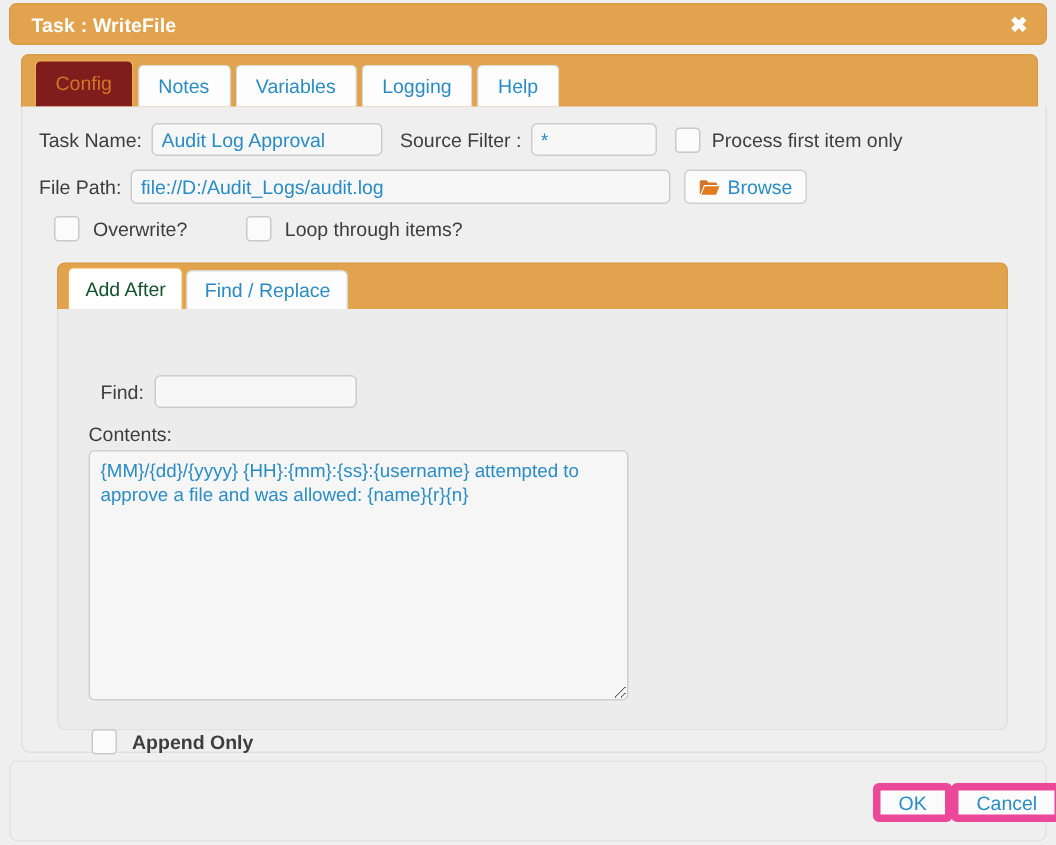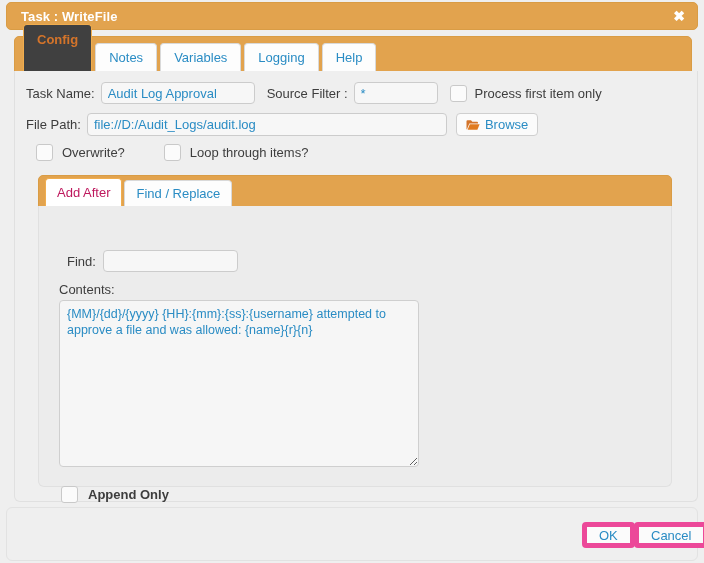--- a/index.html
+++ b/index.html
@@ -80,27 +80,27 @@
     line-height: 27px;
     padding: 0 13px;
     margin-right: 3px;
     font-size: 13px;
     color: #2a8cc4;
     cursor: pointer;
     box-sizing: border-box;
     white-space: nowrap;
   }
   .tab.active {
-    background: #404040;
+    background: #7f1d1d;
     color: #d4742a;
     border: 1px solid #f0ad4e;
     border-bottom: none;
-    height: 47px;
+    height: 31px;
     line-height: 30px;
-    font-weight: bold;
+    font-weight: normal;
   }
 
   
   .outer-body {
     position: absolute;
     left: 0;
     top: 35px;
     width: 684px;
     height: 431px;
     background: #efefef;
@@ -194,21 +194,21 @@
     padding: 0 11px;
     margin-right: 2px;
     font-size: 13px;
     color: #2a8cc4;
     cursor: pointer;
     box-sizing: border-box;
     white-space: nowrap;
   }
   .tab2.active {
     background: #ffffff;
-    color: #be185d;
+    color: #14532d;
     border: 1px solid #f0ad4e;
     border-bottom: none;
     height: 28px;
     line-height: 27px;
   }
   .inner-body {
     position: absolute;
     left: 0;
     top: 31px;
     width: 634px;

